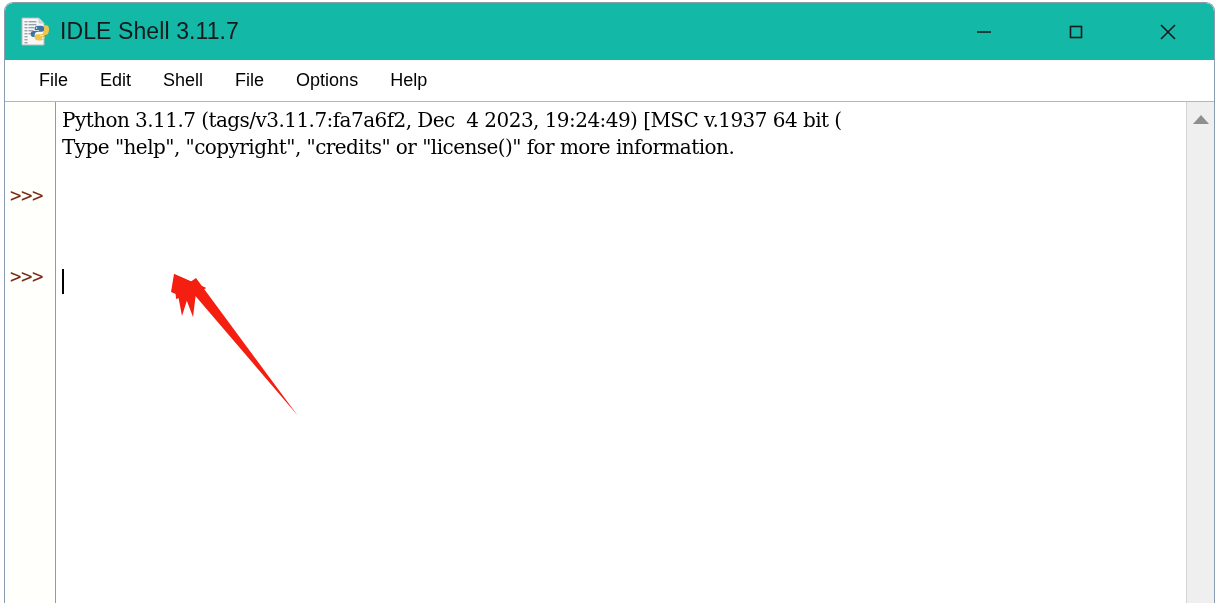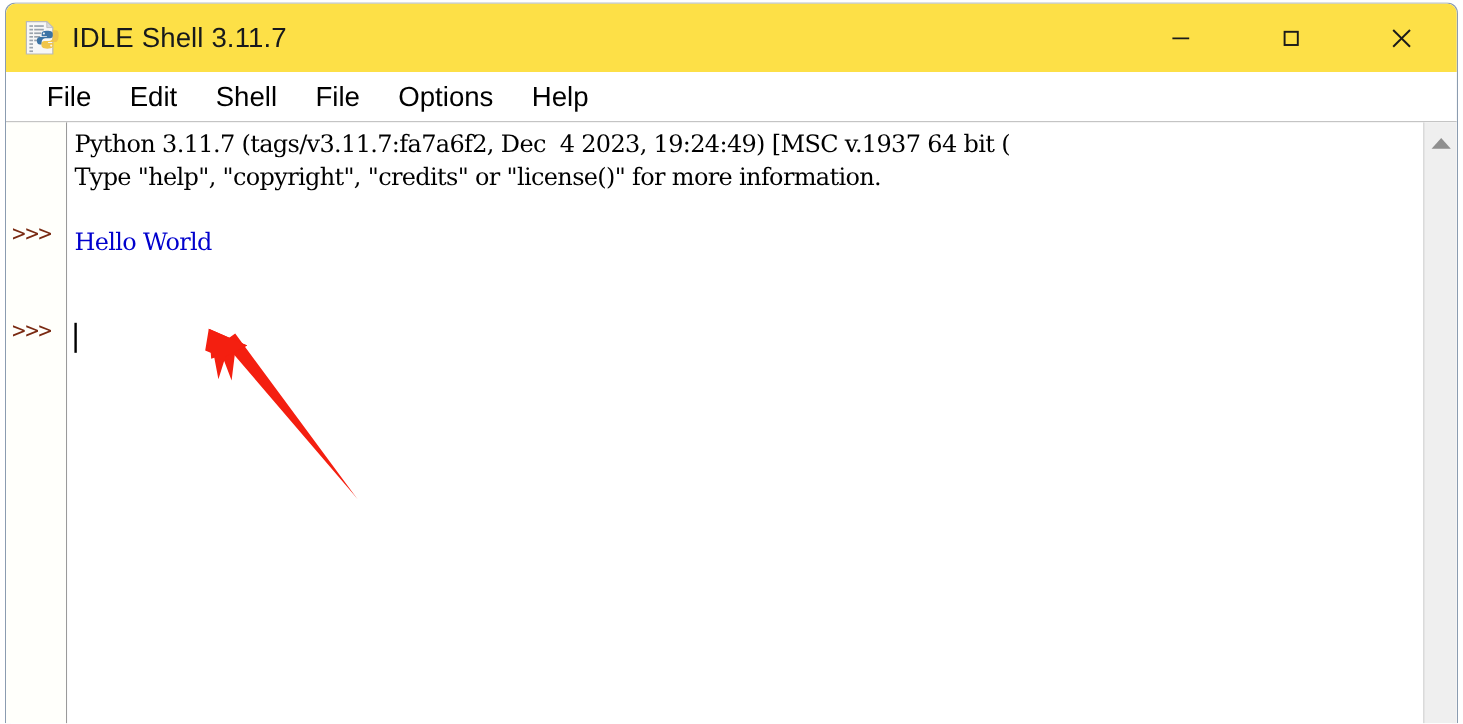--- a/index.html
+++ b/index.html
@@ -32,21 +32,21 @@
     border-bottom: none;
     border-radius: 9px 9px 0 0;
     box-sizing: border-box;
     overflow: hidden;
   }
 
   
   .titlebar {
     position: relative;
     height: 57px;
-    background: #fde047;
+    background: #14b8a6;
     border-radius: 8px 8px 0 0;
     display: flex;
     align-items: center;
     user-select: none;
   }
 
   .title-left {
     display: flex;
     align-items: center;
     padding-left: 14px;
@@ -91,21 +91,21 @@
     background: #ffffff;
     display: flex;
     align-items: center;
     padding-left: 18px;
     gap: 0px;
     border-bottom: 1px solid #ffffff;
     user-select: none;
   }
 
   .menu-item {
-    font-size: 23px;
+    font-size: 18px;
     color: #000000;
     padding: 0 16px;
     line-height: 30px;
     white-space: nowrap;
     cursor: default;
     font-family: "Liberation Sans", sans-serif;
   }
 
   
   .shell-body {
@@ -282,21 +282,20 @@
 
       <div class="gutter">
         <div class="prompt" style="top:84px">&gt;&gt;&gt;</div>
         <div class="prompt" style="top:165px">&gt;&gt;&gt;</div>
       </div>
 
       <div class="text-area">
         <div class="code-line">Python 3.11.7 (tags/v3.11.7:fa7a6f2, Dec  4 2023, 19:24:49) [MSC v.1937 64 bit (</div>
         <div class="code-line">Type "help", "copyright", "credits" or "license()" for more information.</div>
         <div class="code-line blank"> </div>
-        <div class="code-line stdout">Hello World</div>
         <div class="caret"></div>
       </div>
 
       <div class="vscroll">
         <div class="vscroll-up">
           <span class="arrow-up"></span>
         </div>
       </div>
 
     </div>

